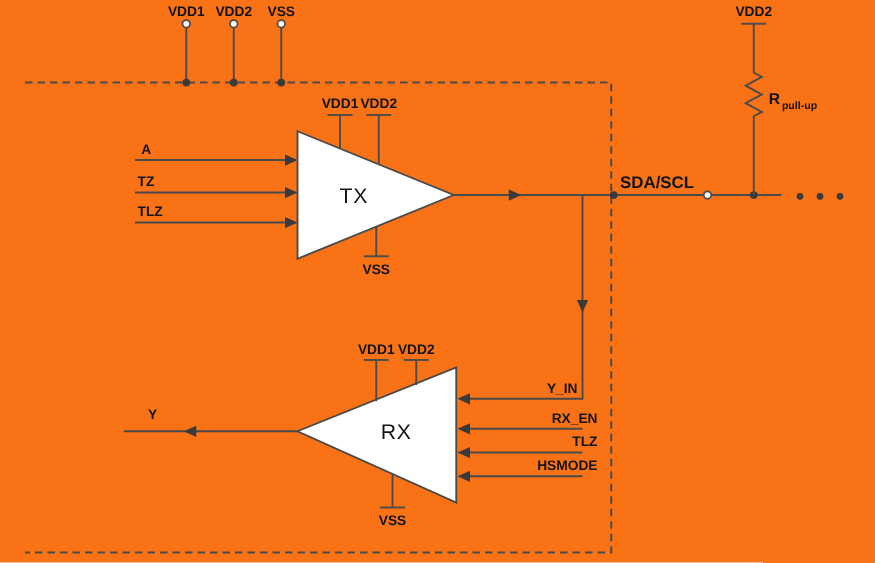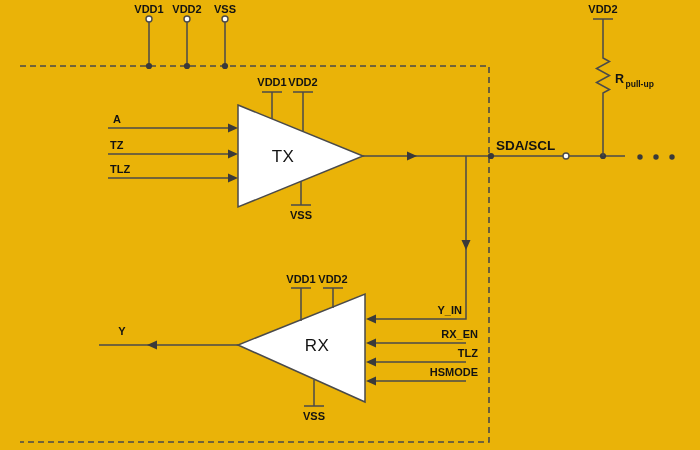--- a/index.html
+++ b/index.html
@@ -1,16 +1,16 @@
 <!DOCTYPE html>
 <html><head>
 <meta charset="utf-8">
 <style>
   html,body{margin:0;padding:0;background:#fff;}
-  #stage{position:relative;width:700px;height:450px;background:#eab308;overflow:hidden;
+  #stage{position:relative;width:700px;height:450px;background:#f97316;overflow:hidden;
          font-family:"Liberation Sans", sans-serif;}
   svg{display:block;}
   .wire{stroke:#4a4a4a;stroke-width:1.5;fill:none;}
   .dash{stroke:#4a4a4a;stroke-width:1.6;fill:none;stroke-dasharray:6 4;}
   .tri{fill:#ffffff;stroke:#4a4a4a;stroke-width:1.5;stroke-linejoin:miter;}
   .dot{fill:#3a3a3a;stroke:none;}
   .term{fill:#ffffff;stroke:#4a4a4a;stroke-width:1.4;}
   .arr{fill:#3a3a3a;stroke:none;}
   text{fill:#131313;}
   .pin-lbl{font:bold 11px "Liberation Sans", sans-serif;text-anchor:middle;}

